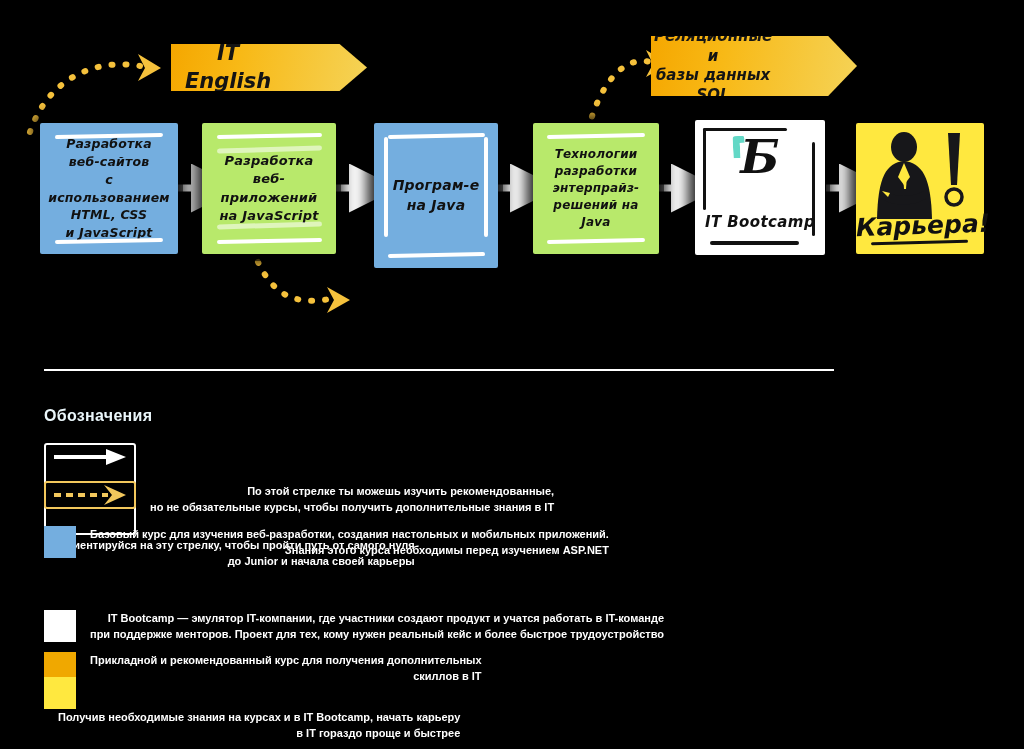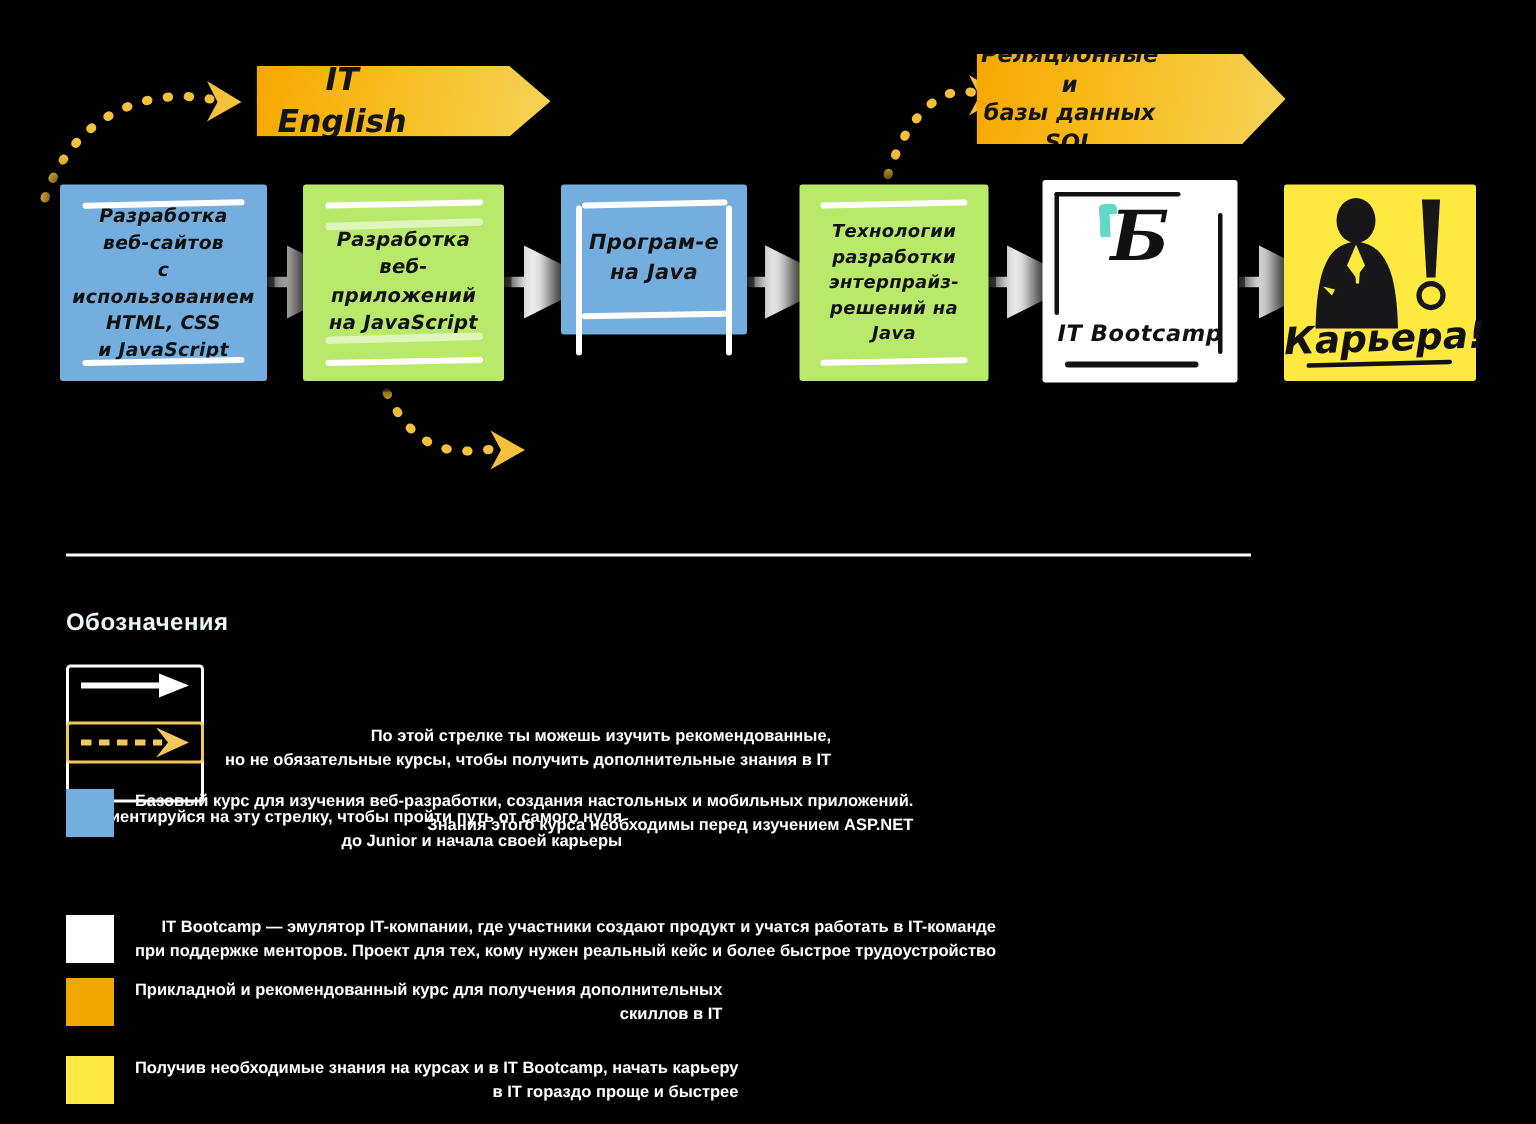--- a/index.html
+++ b/index.html
@@ -174,21 +174,21 @@
   <div class="card" style="left:202px; top:123px; width:134px; height:131px; background:#B8E96B;">
     <span class="stroke-top"></span>
     <span class="stroke-top stroke-fade" style="top:24px; transform:rotate(-1.8deg);"></span>
     <span class="stroke-bot stroke-fade" style="bottom:26px; transform:rotate(-1.6deg);"></span>
     <span class="stroke-bot"></span>
     <div class="card-text" style="font-size:13px;">Разработка
 веб-приложений
 на JavaScript</div>
   </div>
 
-  <div class="card" style="left:374px; top:123px; width:124px; height:100px; background:#74AEDF;">
+  <div class="card" style="left:374px; top:123px; width:124px; height:145px; background:#74AEDF;">
     <span class="stroke-top"></span>
     <span class="stroke-bot"></span>
     <span style="position:absolute; left:10px; top:14px; width:4px; height:100px; background:#fff; border-radius:3px;"></span>
     <span style="position:absolute; right:10px; top:14px; width:4px; height:100px; background:#fff; border-radius:3px;"></span>
     <div class="card-text" style="font-size:14px;">Програм-е
 на Java</div>
   </div>
 
   <div class="card" style="left:533px; top:123px; width:126px; height:131px; background:#B8E96B;">
     <span class="stroke-top"></span>
@@ -280,18 +280,18 @@
     <div class="legend-text">IT Bootcamp — эмулятор IT-компании, где участники создают продукт и учатся работать в IT-команде
 при поддержке менторов. Проект для тех, кому нужен реальный кейс и более быстрое трудоустройство</div>
   </div>
 
   <div class="legend-row" style="top:257px;">
     <div class="legend-swatch" style="background:#F0A800;"></div>
     <div class="legend-text">Прикладной и рекомендованный курс для получения дополнительных
 скиллов в IT</div>
   </div>
 
-  <div class="legend-row" style="top:309px;">
+  <div class="legend-row" style="top:282px;flex-direction:column;">
     <div class="legend-swatch" style="background:#FFE83F;"></div>
     <div class="legend-text">Получив необходимые знания на курсах и в IT Bootcamp, начать карьеру
 в IT гораздо проще и быстрее</div>
   </div>
 </div>
 
 </body></html>

